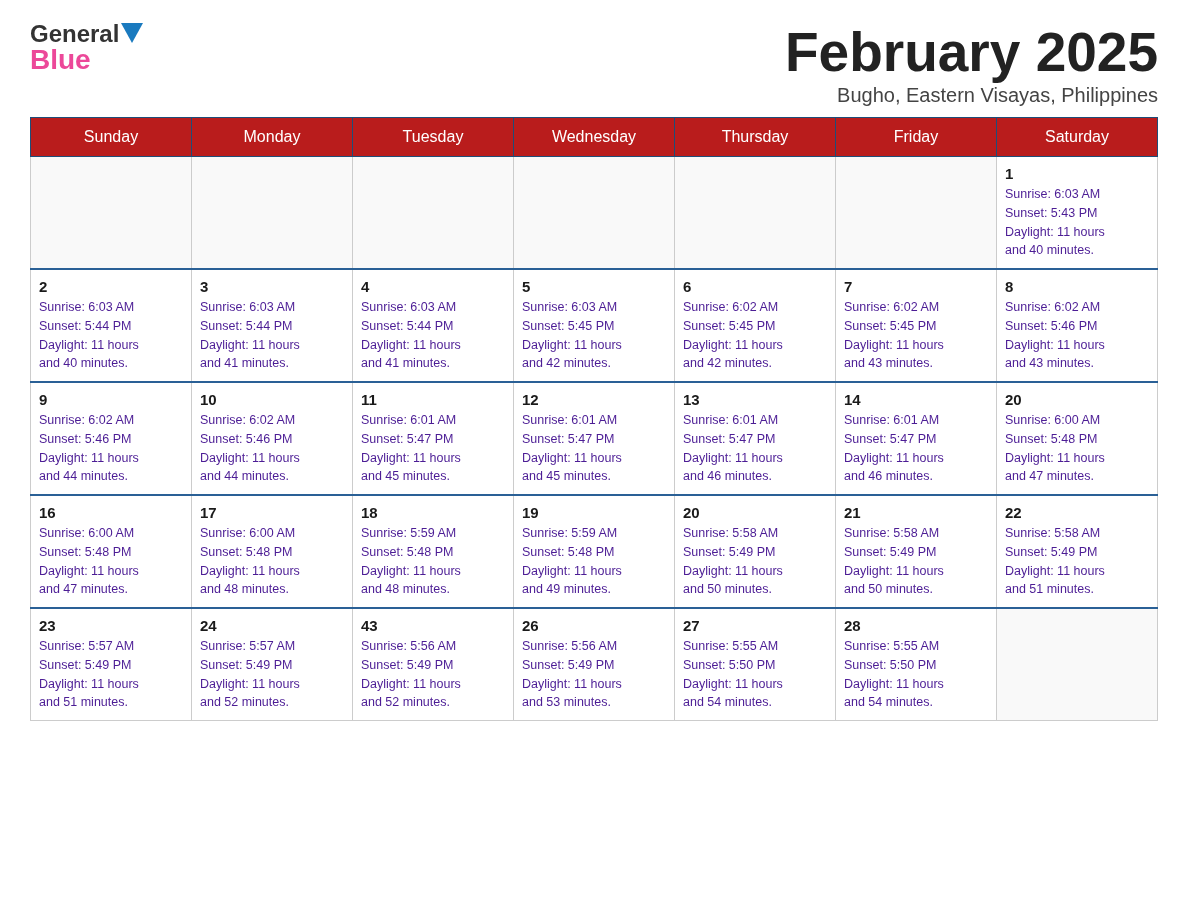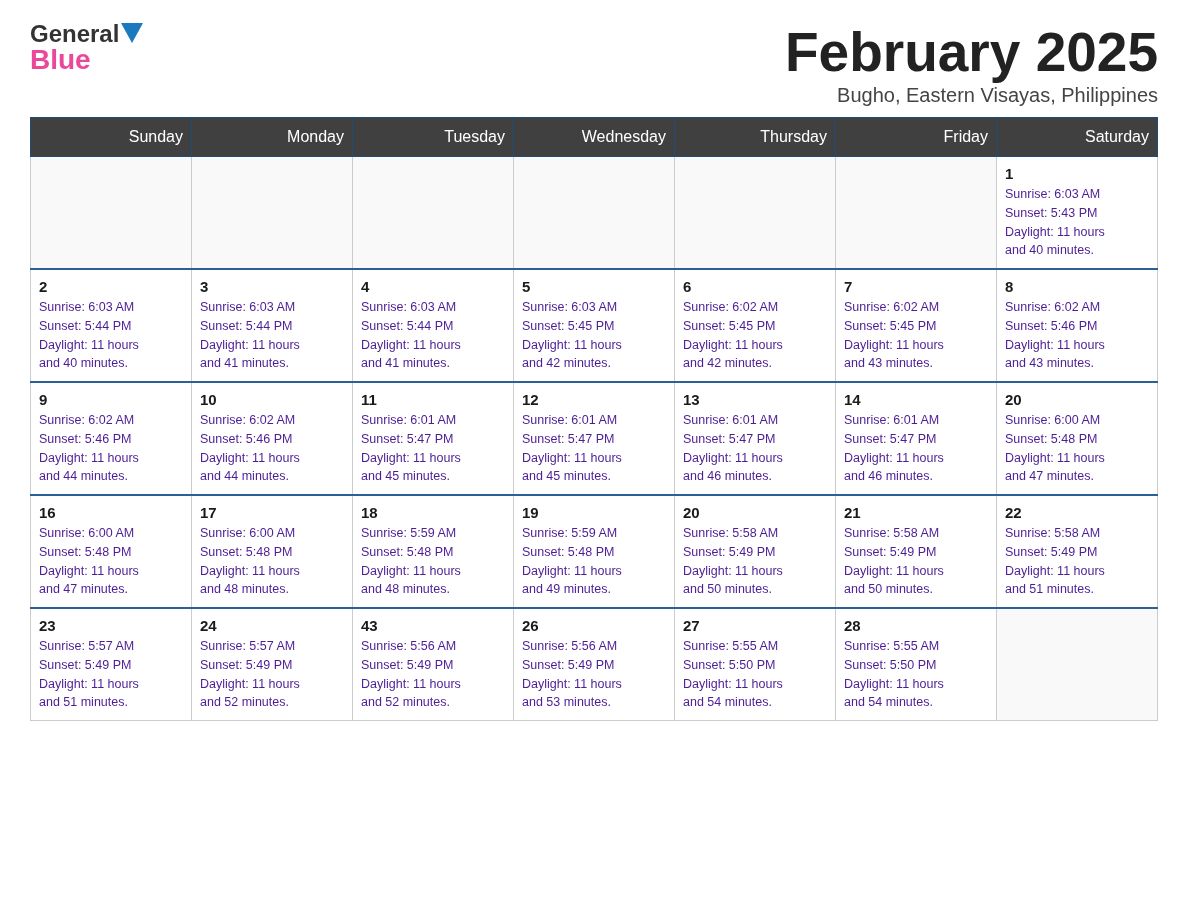--- a/index.html
+++ b/index.html
@@ -32,26 +32,26 @@
     .subtitle {
       font-size: 20px;
       color: #444;
     }
     .calendar {
       width: 100%;
       border-collapse: collapse;
       margin-top: 10px;
     }
     .calendar th {
-      background-color: #404040;
+      background-color: #b91c1c;
       color: #fff;
       padding: 10px 8px;
       font-size: 16px;
       font-weight: normal;
-      text-align: right;
+      text-align: center;
       border: 1px solid #1e4d78;
     }
     .calendar td {
       vertical-align: top;
       padding: 8px;
       border: 1px solid #ccc;
       width: calc(100% / 7);
       min-height: 110px;
       font-size: 13px;
       color: #333;

